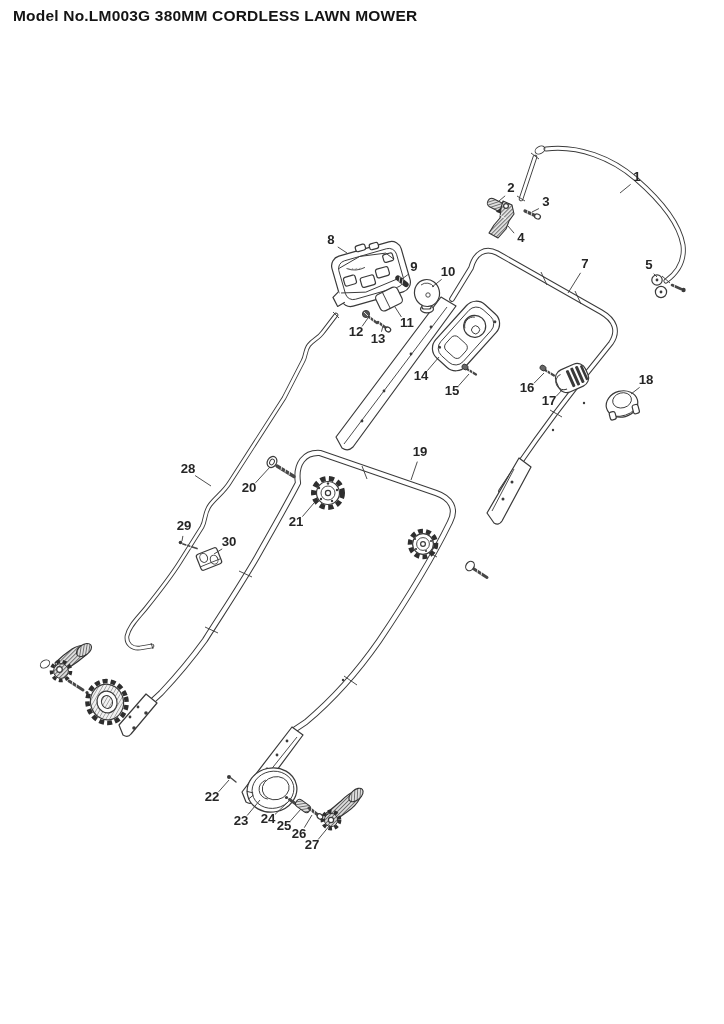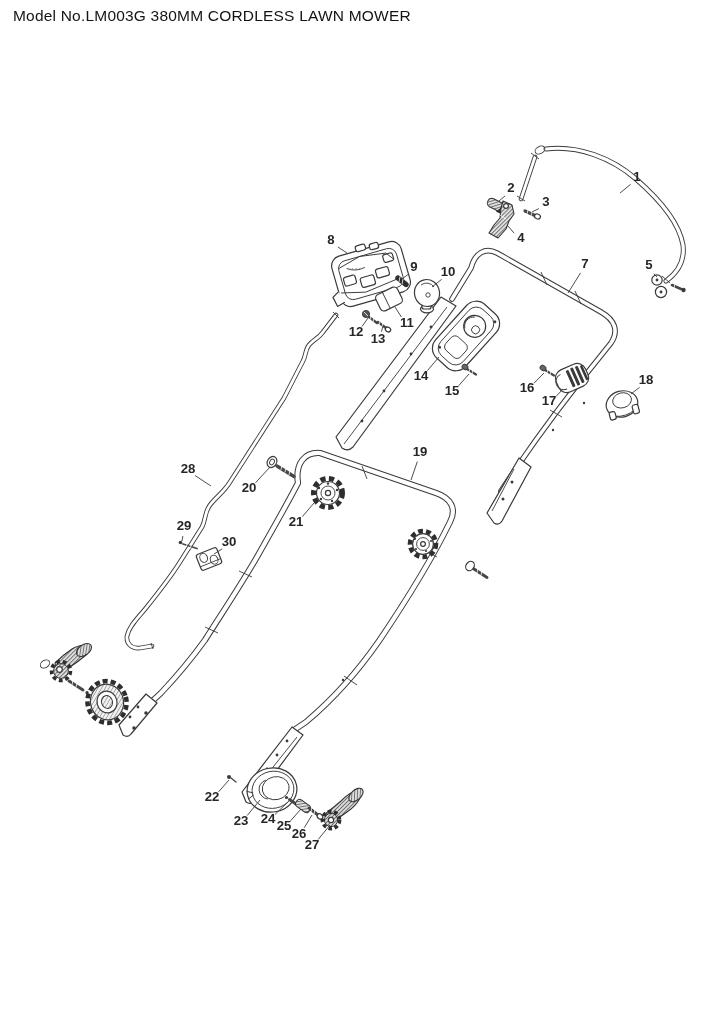--- a/index.html
+++ b/index.html
@@ -1,17 +1,17 @@
 <!DOCTYPE html>
 <html><head>
 <meta charset="utf-8">
 <style>
   html,body{margin:0;padding:0;background:#ffffff;}
   body{position:relative;width:724px;height:1024px;font-family:"Liberation Sans",sans-serif;overflow:hidden;}
-  .title{position:absolute;left:13px;top:7px;font-size:15.5px;font-weight:400;color:#141414;letter-spacing:.2px;white-space:nowrap;}
+  .title{position:absolute;left:13px;top:7px;font-size:15.5px;font-weight:700;color:#141414;letter-spacing:.2px;white-space:nowrap;}
   svg.diagram{position:absolute;left:0;top:0;}
   .plabel{font-family:"Liberation Sans",sans-serif;font-size:13.2px;font-weight:bold;fill:#262626;text-anchor:middle;}
   .leader{stroke:#3a3a3a;stroke-width:.9;}
   .tube-out{fill:none;stroke:#3a3a3a;stroke-width:5.6;stroke-linecap:round;stroke-linejoin:round;}
   .tube-in{fill:none;stroke:#ffffff;stroke-width:3.6;stroke-linecap:round;stroke-linejoin:round;}
   .tube-out.big{stroke-width:6.2;} .tube-in.big{stroke-width:4.2;}
   .tube-out.thin{stroke-width:4.6;} .tube-in.thin{stroke-width:2.8;}
   .tube-out.cab{stroke-width:5;} .tube-in.cab{stroke-width:3.2;}
   .ol{fill:#ffffff;stroke:#3a3a3a;stroke-width:1.2;stroke-linejoin:round;}
   .ln{fill:none;stroke:#3a3a3a;stroke-width:.9;}

